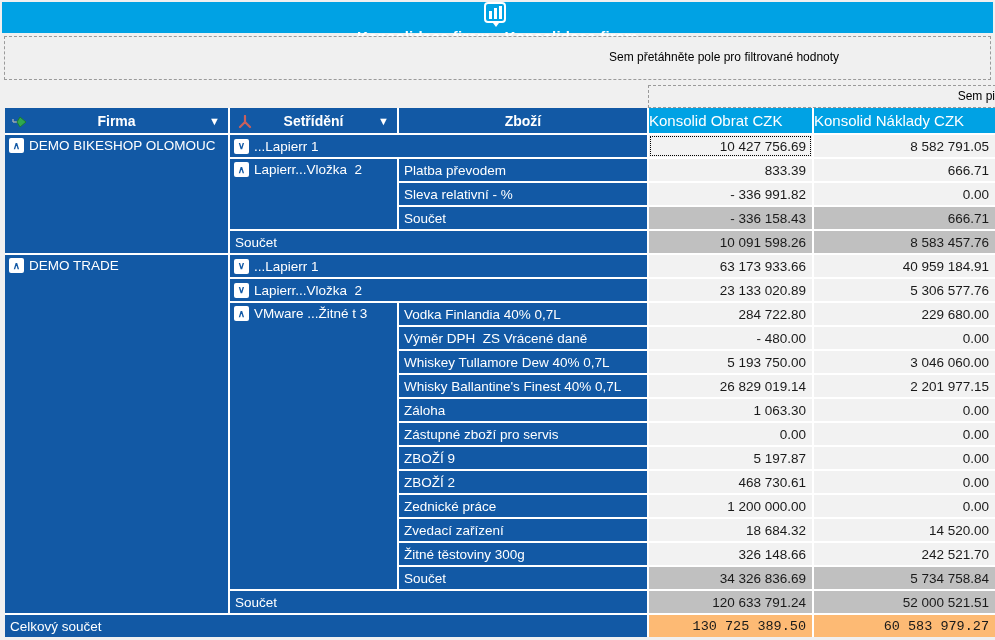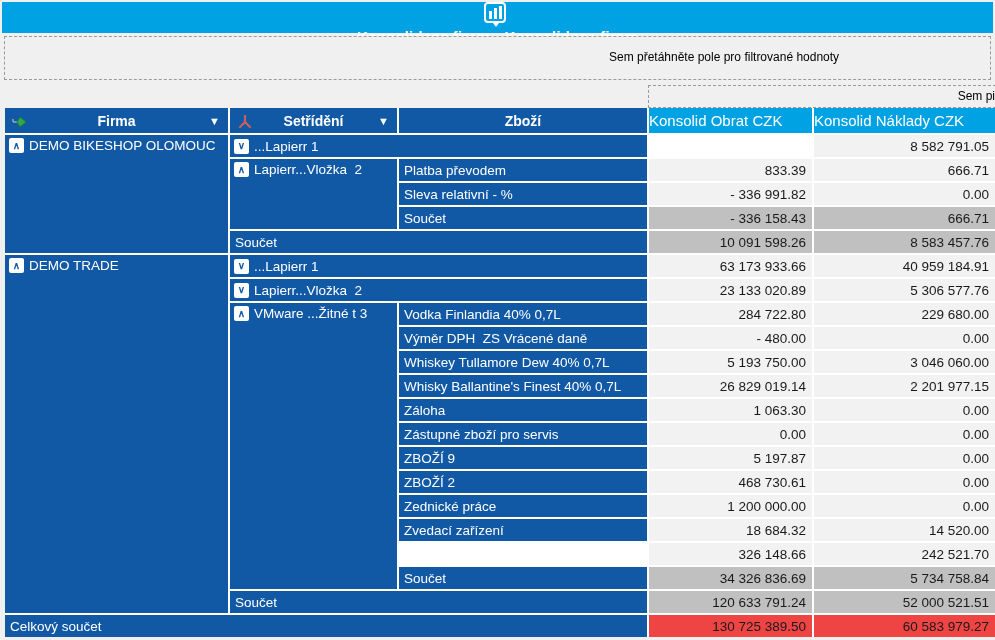--- a/index.html
+++ b/index.html
@@ -29,21 +29,21 @@
   .hdrb{background:#1259A5;color:#fff;font-weight:bold;font-size:14px;position:relative;
     justify-content:center;}
   .hdrc{background:#00A2E4;color:#fff;font-size:15px;justify-content:flex-start;}
   .rowh{background:#1259A5;color:#fff;font-size:13.5px;padding-left:4px;}
   .rowh .lbl{white-space:pre;margin-left:5px;}
   .rowh.plain .lbl{margin-left:1px;}
   .top{align-items:flex-start;padding-top:3px;}
   .val{background:#F2F2F2;color:#1a1a1a;font-size:13.5px;justify-content:flex-end;
     padding-right:6px;white-space:pre;}
   .val.sub{background:#C0C0C0;}
-  .val.grand{background:#ef4444;}
+  .val.grand{background:#fdba74;font-family:Liberation Mono, monospace;}
   .val.sel{outline:1px dotted #000;outline-offset:-2px;}
 
   
   .chev{flex:0 0 auto;width:15px;height:15px;background:#fff;border-radius:2px;
     color:#1259A5;font-size:10px;font-weight:bold;display:flex;align-items:center;
     justify-content:center;line-height:1;}
   .dd{position:absolute;right:8px;top:50%;transform:translateY(-50%);font-size:11px;color:#fff;}
   .fldicon{position:absolute;left:7px;top:50%;transform:translateY(-50%);width:16px;height:12px;}
 </style>
 </head>
@@ -172,28 +172,32 @@
       </div>
     <div class="c rowh plain" style="grid-area:16/3">
         <span class="lbl">ZBOŽÍ 2</span>
       </div>
     <div class="c rowh plain" style="grid-area:17/3">
         <span class="lbl">Zednické práce</span>
       </div>
     <div class="c rowh plain" style="grid-area:18/3">
         <span class="lbl">Zvedací zařízení</span>
       </div>
+    <div class="c rowh plain" style="grid-area:19/3">
+        <span class="lbl">Žitné těstoviny 300g</span>
+      </div>
     <div class="c rowh plain" style="grid-area:20/3">
         <span class="lbl">Součet</span>
       </div>
 
     <div class="c rowh plain" style="grid-area:22/1/23/4">
       <span class="lbl">Celkový součet</span>
     </div>
 
+    <div class="c val sel" style="grid-area:2/4">10 427 756.69</div>
     <div class="c val" style="grid-area:2/5">8 582 791.05</div>
     <div class="c val" style="grid-area:3/4">833.39</div>
     <div class="c val" style="grid-area:3/5">666.71</div>
     <div class="c val" style="grid-area:4/4">- 336 991.82</div>
     <div class="c val" style="grid-area:4/5">0.00</div>
     <div class="c val sub" style="grid-area:5/4">- 336 158.43</div>
     <div class="c val sub" style="grid-area:5/5">666.71</div>
     <div class="c val sub" style="grid-area:6/4">10 091 598.26</div>
     <div class="c val sub" style="grid-area:6/5">8 583 457.76</div>
     <div class="c val" style="grid-area:7/4">63 173 933.66</div>

